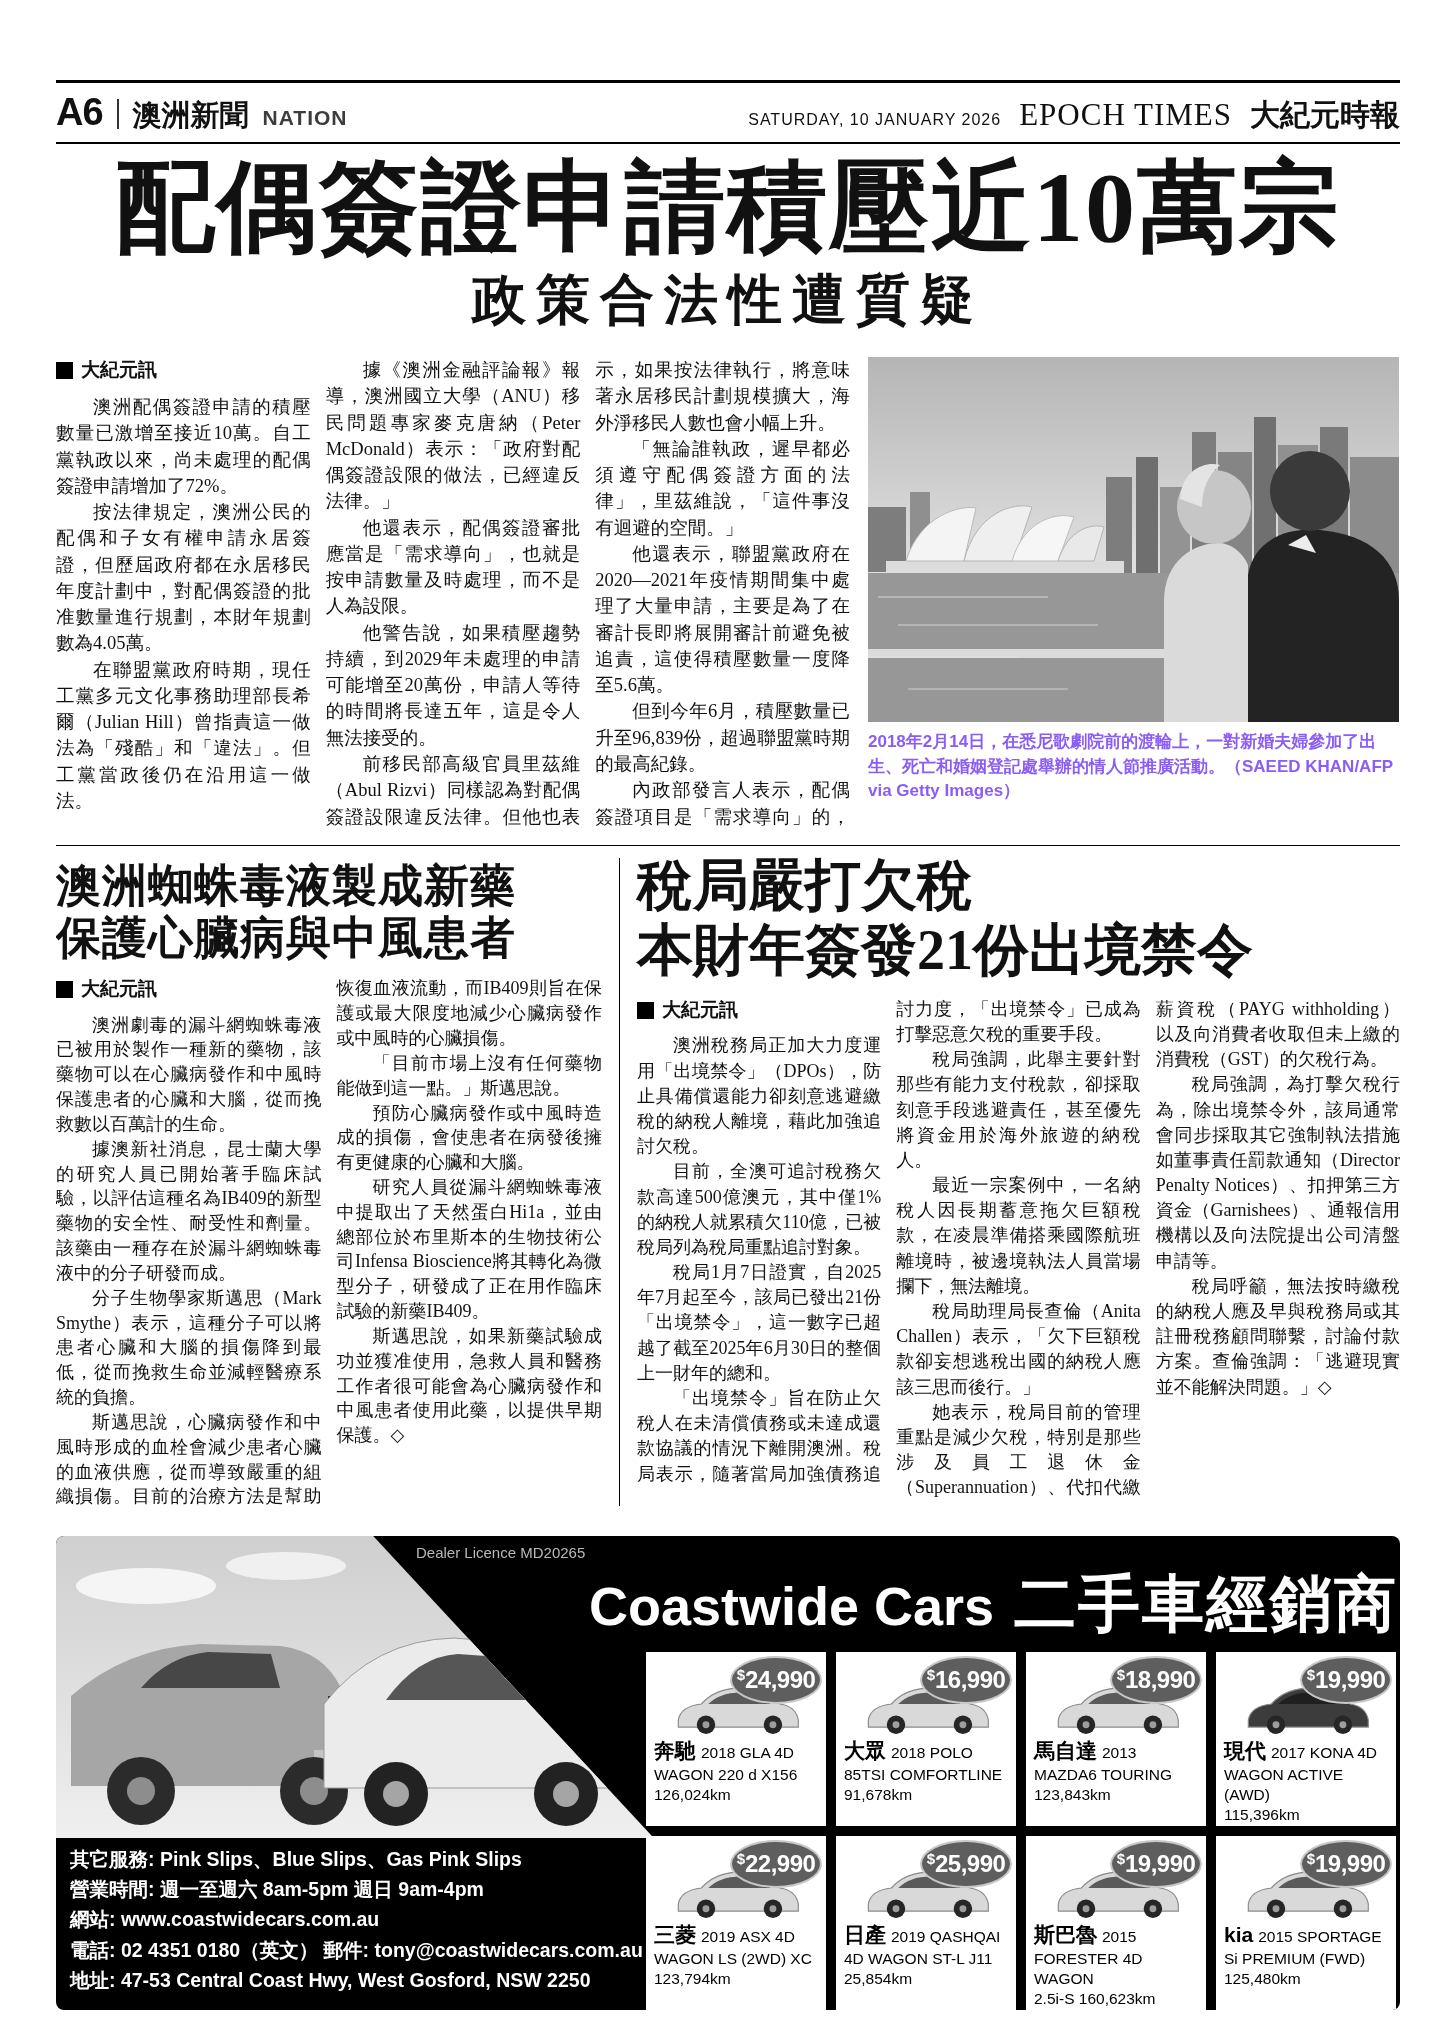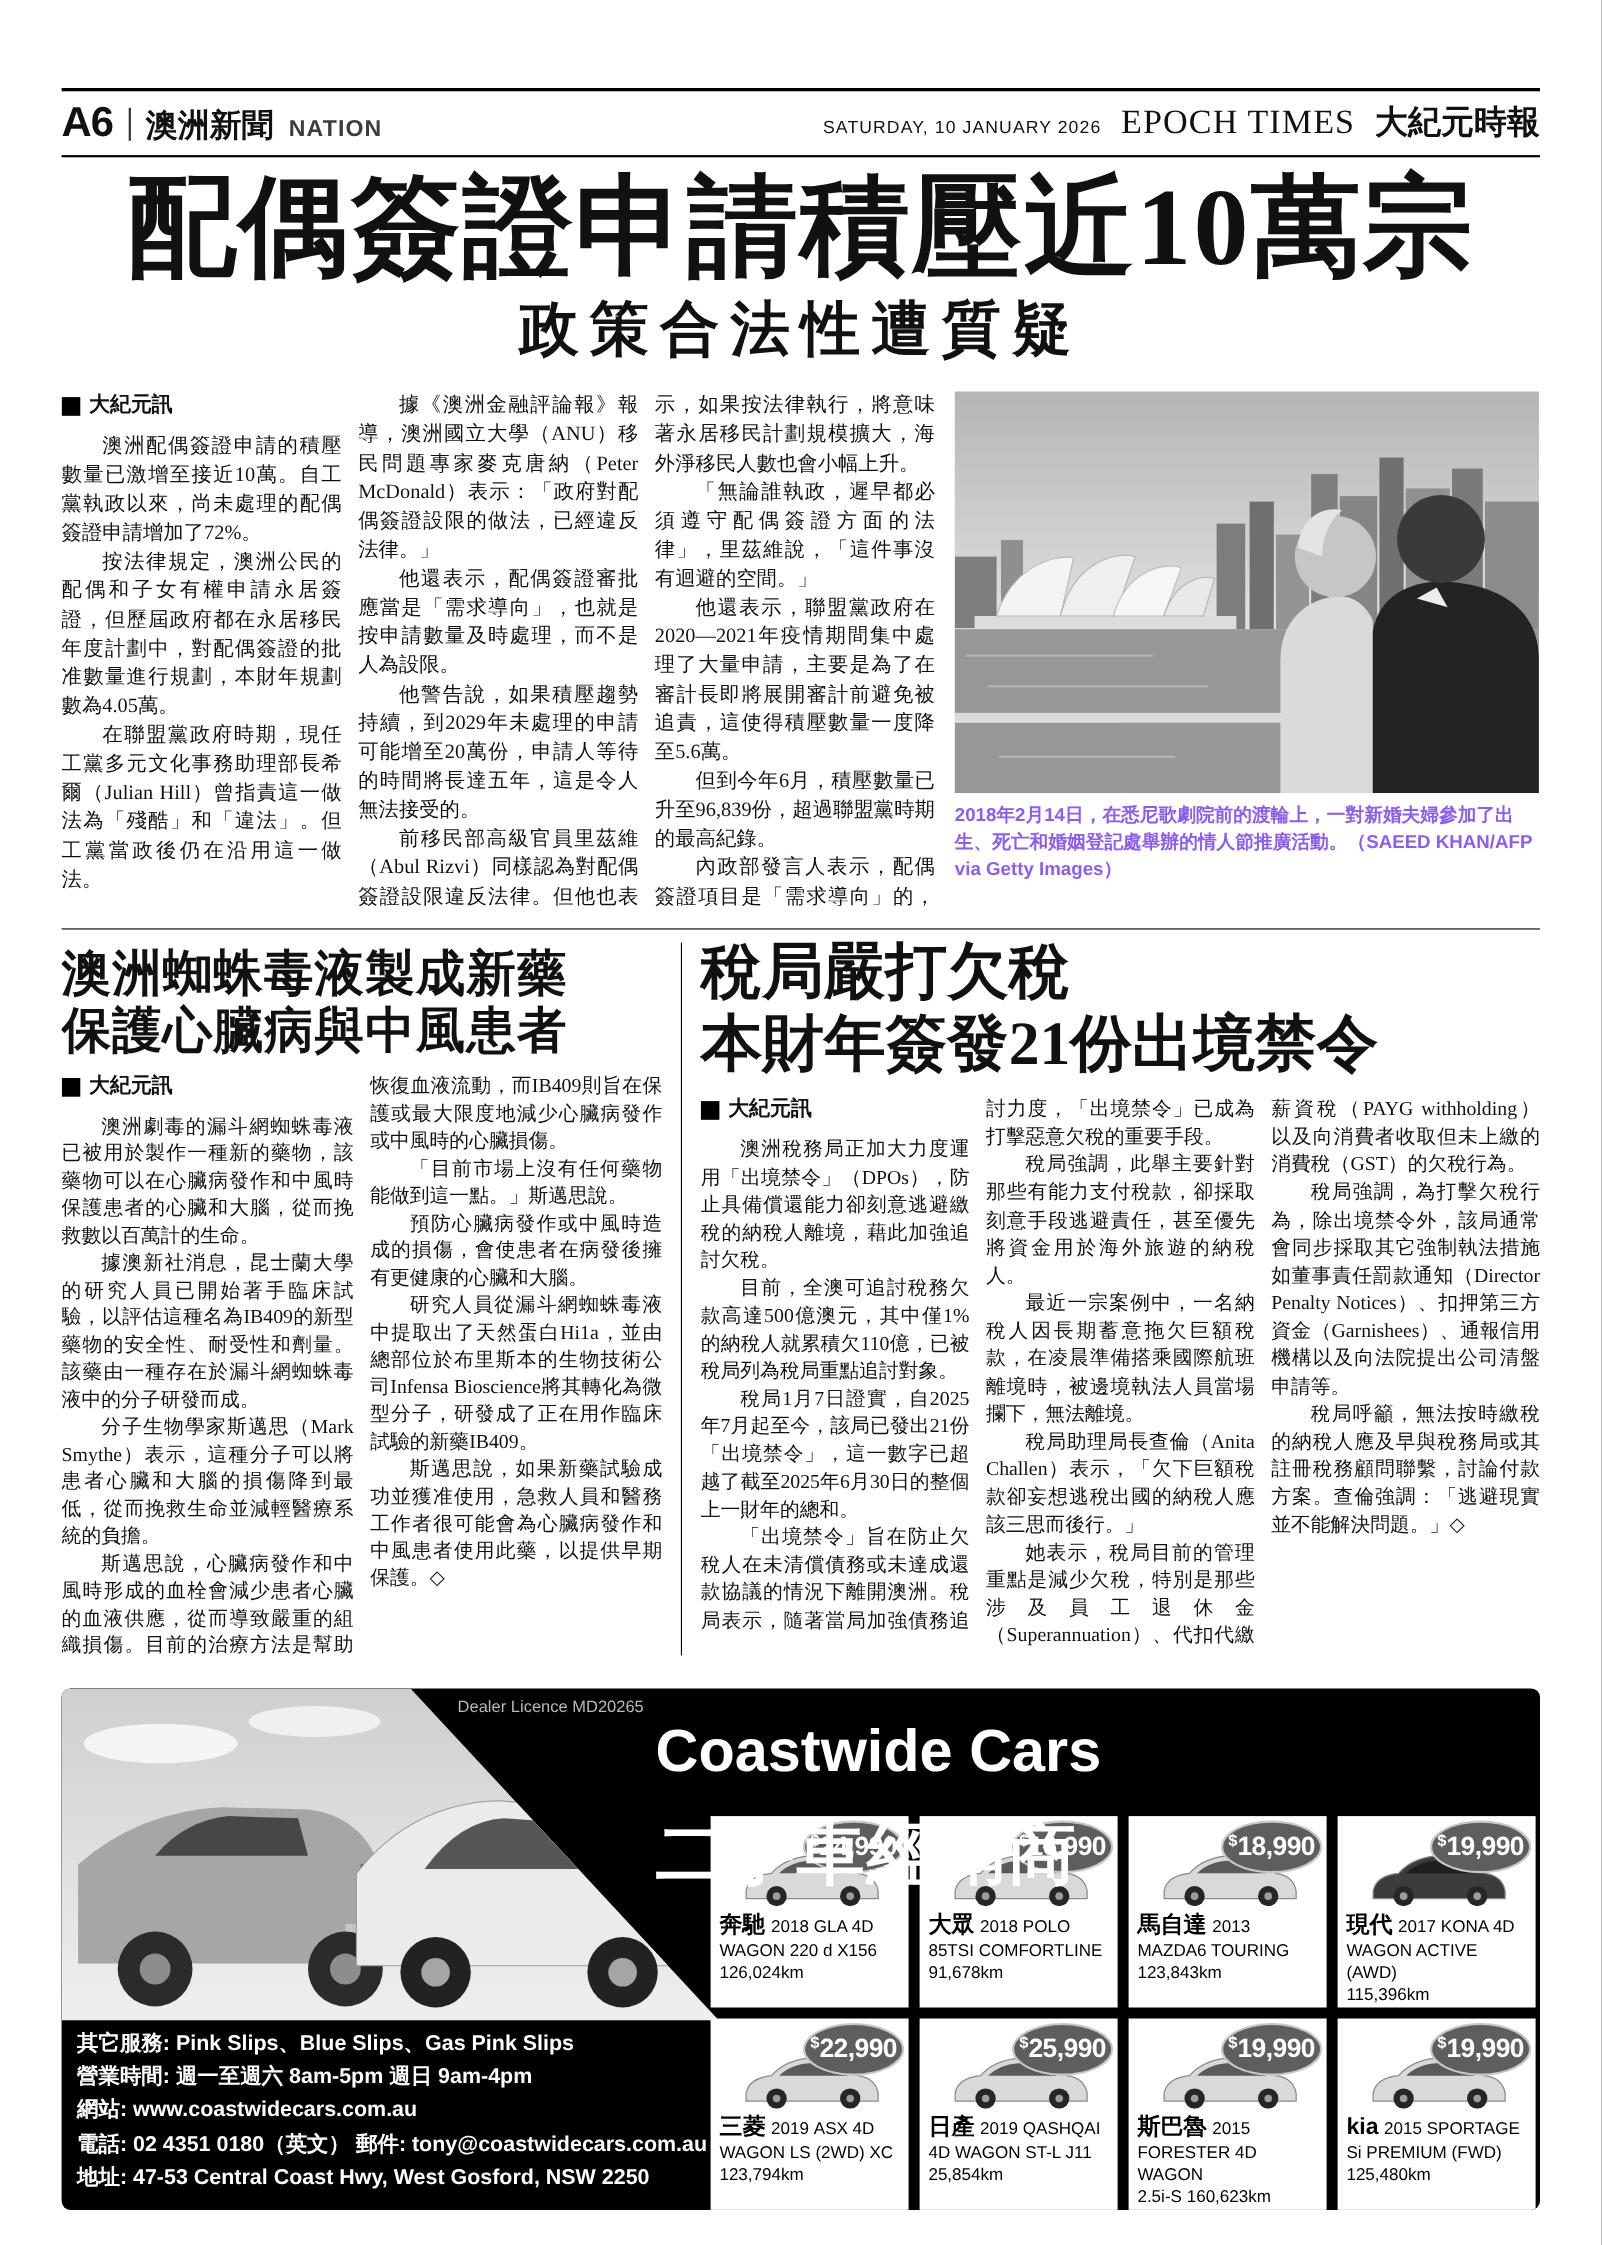--- a/index.html
+++ b/index.html
@@ -3,21 +3,21 @@
 <meta charset="utf-8">
 <style>
   html,body { margin:0; padding:0; background:#8a8a8a; }
   * { box-sizing:border-box; }
   .sheet { width:1456px; height:2041px; background:#fff; margin:0 auto; position:relative;
            color:#111; font-family:"Liberation Serif","DejaVu Serif",serif; overflow:hidden; }
   .inner { padding:0 56px; }
 
   
   .rule-top { border-top:3px solid #000; margin-top:80px; }
-  .masthead { display:flex; align-items:flex-start; justify-content:space-between;
+  .masthead { display:flex; align-items:flex-end; justify-content:space-between;
               padding:8px 0 6px; border-bottom:2px solid #000;
               font-family:"Liberation Sans","DejaVu Sans",sans-serif; }
   .mh-left { display:flex; align-items:baseline; gap:14px; }
   .pageno { font-size:38px; font-weight:900; letter-spacing:-1px; }
   .vbar { align-self:center; width:2px; height:30px; background:#333; }
   .section-cn { font-size:29px; font-weight:900; }
   .section-en { font-size:21px; font-weight:700; color:#3c3c3c; letter-spacing:1px; }
   .mh-right { display:flex; align-items:baseline; gap:18px; }
   .mdate { font-size:16px; letter-spacing:1px; }
   .paper-en { font-family:"Liberation Serif",serif; font-size:31px; letter-spacing:1px; }
@@ -57,21 +57,21 @@
   .tax-body { margin-top:14px; height:508px; column-count:3; column-gap:15px; column-fill:auto;
               overflow:hidden; font-size:18px; line-height:1.4; text-align:justify; }
 
   
   .ad { margin:14px 56px 0; height:474px; background:#000; border-radius:8px; position:relative;
         overflow:hidden; color:#fff; font-family:"Liberation Sans","DejaVu Sans",sans-serif; }
   .ad-photo { position:absolute; left:0; top:0; width:610px; height:302px;
               clip-path:polygon(0 0, 52% 0, 98% 100%, 0 100%); }
   .licence { position:absolute; left:360px; top:8px; font-size:15px; color:#b9b9b9; z-index:3; }
   .ad-title { position:absolute; left:540px; top:26px; width:795px; display:flex;
-              justify-content:center; align-items:baseline; gap:20px; z-index:3; white-space:nowrap;flex-direction:column; }
+              justify-content:center; align-items:baseline; gap:20px; z-index:3; white-space:nowrap; }
   .ad-title .en { font-size:54px; font-weight:700; }
   .ad-title .cn { font-size:62px; font-weight:900; letter-spacing:2px; }
   .cards { position:absolute; left:590px; top:116px; width:752px; display:grid;
            grid-template-columns:repeat(4,180px); grid-auto-rows:174px; gap:10px; z-index:2; }
   .card { background:#fff; color:#000; position:relative; padding:6px 8px; overflow:hidden; }
   .badge { position:absolute; top:4px; right:4px; width:92px; height:48px; background:#5e5e5e;
            border:2px solid #c7c7c7; border-radius:50%; display:flex; align-items:center;
            justify-content:center; color:#fff; font-weight:700; z-index:2; }
   .badge .sym { font-size:15px; align-self:flex-start; margin-top:8px; }
   .badge .amt { font-size:24px; letter-spacing:-0.5px; }

